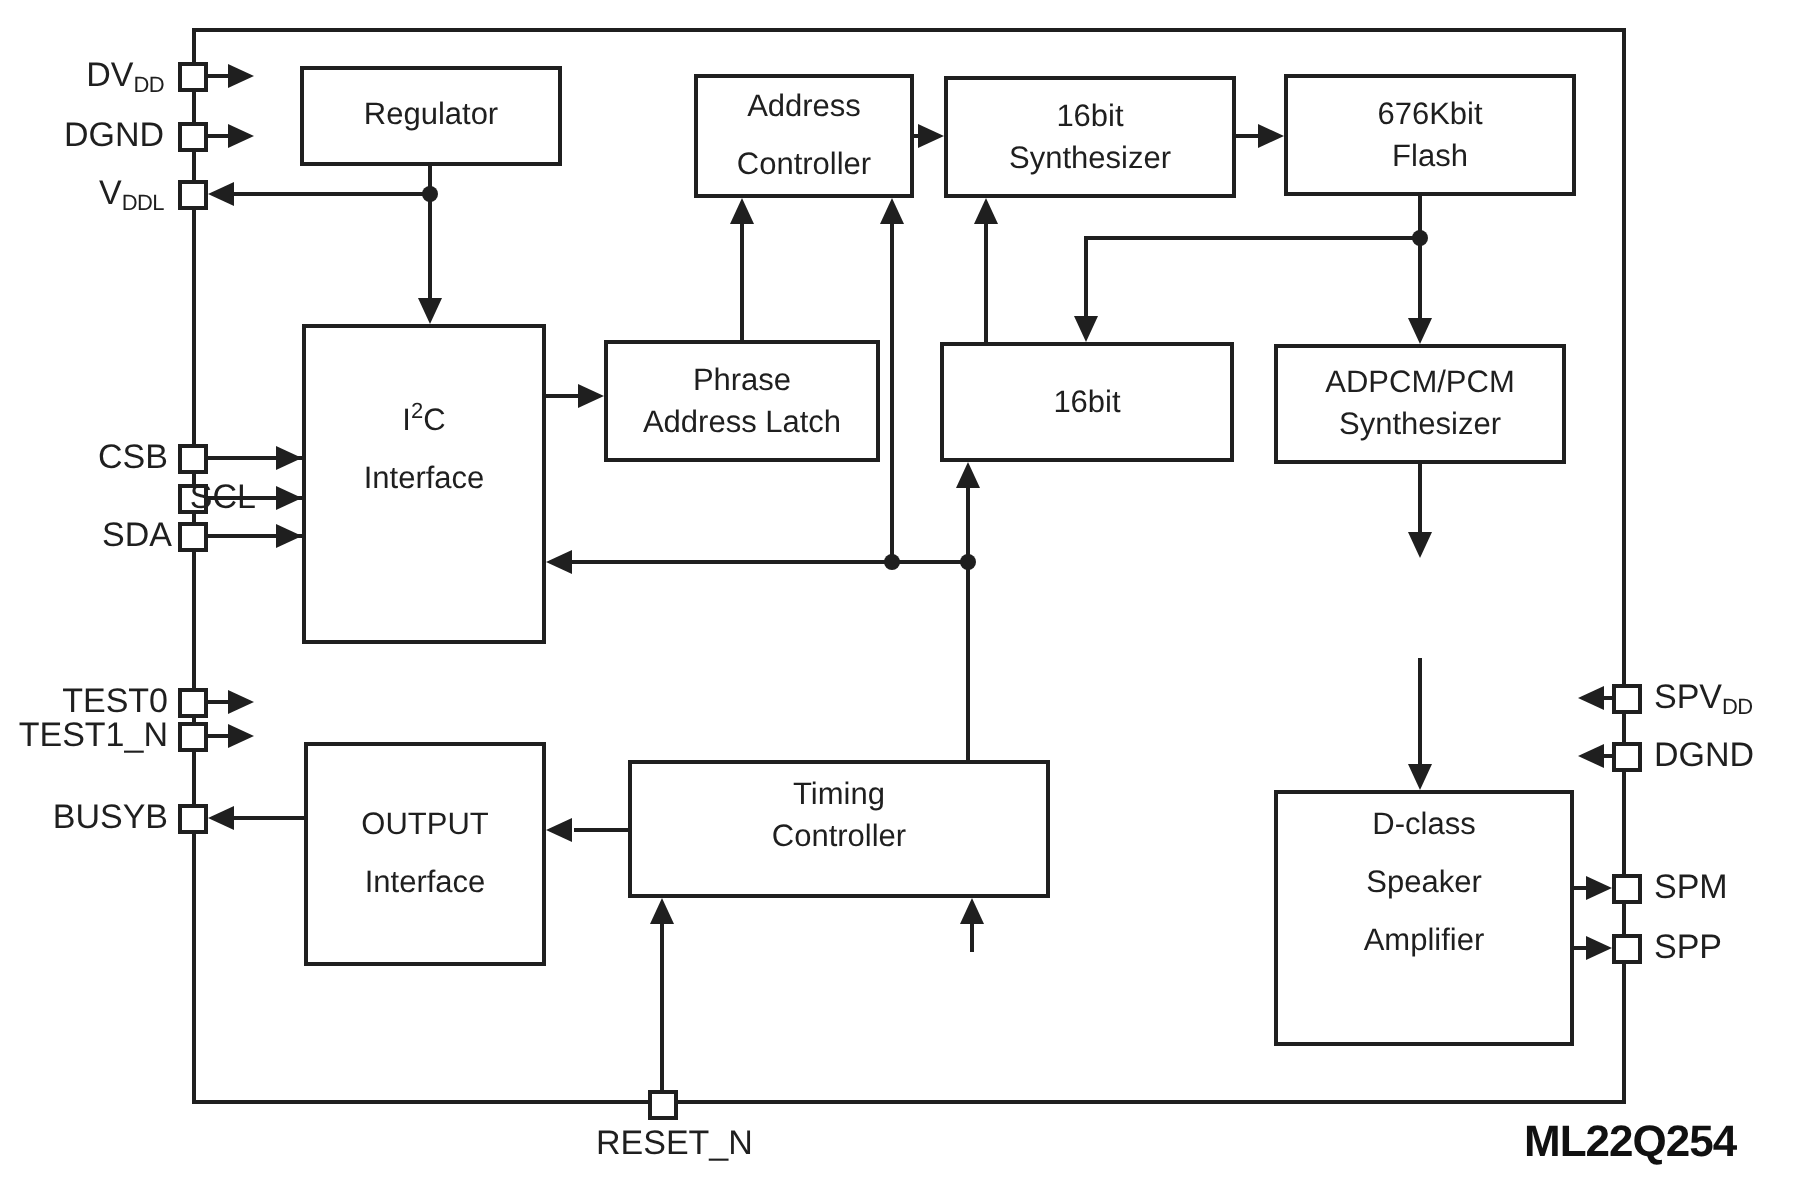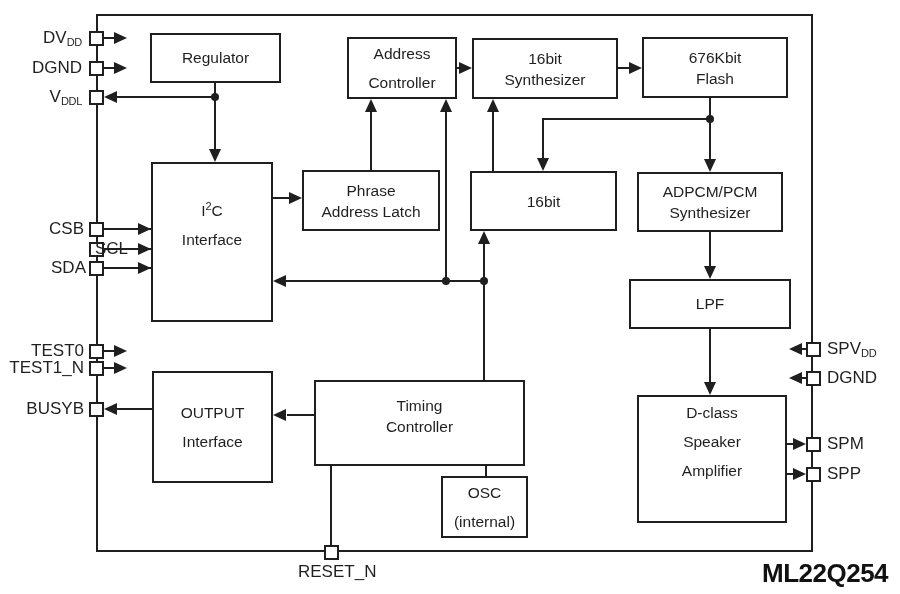--- a/index.html
+++ b/index.html
@@ -16,21 +16,21 @@
   .arr{position:absolute;width:0;height:0;border-style:solid;border-color:transparent;}
   .arr.r{border-width:6px 0 6px 13px;border-left-color:#1f1f1f;}
   .arr.l{border-width:6px 13px 6px 0;border-right-color:#1f1f1f;}
   .arr.u{border-width:0 6px 13px 6px;border-bottom-color:#1f1f1f;}
   .arr.d{border-width:13px 6px 0 6px;border-top-color:#1f1f1f;}
   .dot{position:absolute;width:8px;height:8px;border-radius:50%;background:#1f1f1f;}
   .pin{position:absolute;width:11px;height:11px;border:2px solid #1f1f1f;background:#fff;}
   .plabel{position:absolute;font-size:17px;color:#1f1f1f;white-space:nowrap;}
   .sub{font-size:11px;vertical-align:-3px;letter-spacing:-0.3px;}
   sup{font-size:11px;}
-  .partnum{position:absolute;font-size:26px;font-weight:bold;letter-spacing:-0.5px;color:#111;}
+  .partnum{position:absolute;font-size:22px;font-weight:bold;letter-spacing:-0.5px;color:#111;}
 </style>
 </head>
 <body>
 
 <div id="canvas">
 
   <div class="outline" style="left:96px;top:14px;width:717px;height:538px"></div>
 
   <div class="wire v" style="left:214px;top:83px;height:67px"></div>
   <div class="arr d" style="left:209px;top:149px"></div>
@@ -139,38 +139,31 @@
 
   <div class="block lh-t" style="left:470px;top:171px;width:147px;height:60px">
     <span>16bit</span>
   </div>
 
   <div class="block lh-t" style="left:637px;top:172px;width:146px;height:60px">
     <span>ADPCM/PCM</span>
     <span>Synthesizer</span>
   </div>
 
-  <div class="block" style="left:629px;top:279px;width:162px;height:50px">
-    <span>LPF</span>
-  </div>
 
   <div class="block lh-l" style="left:152px;top:371px;width:121px;height:112px">
     <span>OUTPUT</span>
     <span>Interface</span>
   </div>
 
-  <div class="block lh-t" style="left:314px;top:380px;width:211px;height:86px;padding-bottom:14px">
+  <div class="block lh-t" style="left:314px;top:380px;width:211px;height:69px;padding-bottom:14px">
     <span>Timing</span>
     <span>Controller</span>
   </div>
 
-  <div class="block lh-l" style="left:441px;top:476px;width:87px;height:62px">
-    <span>OSC</span>
-    <span>(internal)</span>
-  </div>
 
   <div class="block lh-l" style="left:637px;top:395px;width:150px;height:128px;padding-bottom:36px">
     <span>D-class</span>
     <span>Speaker</span>
     <span>Amplifier</span>
   </div>
 
   <div class="pin" style="left:89px;top:31px"></div>
   <div class="pin" style="left:89px;top:61px"></div>
   <div class="pin" style="left:89px;top:90px"></div>

